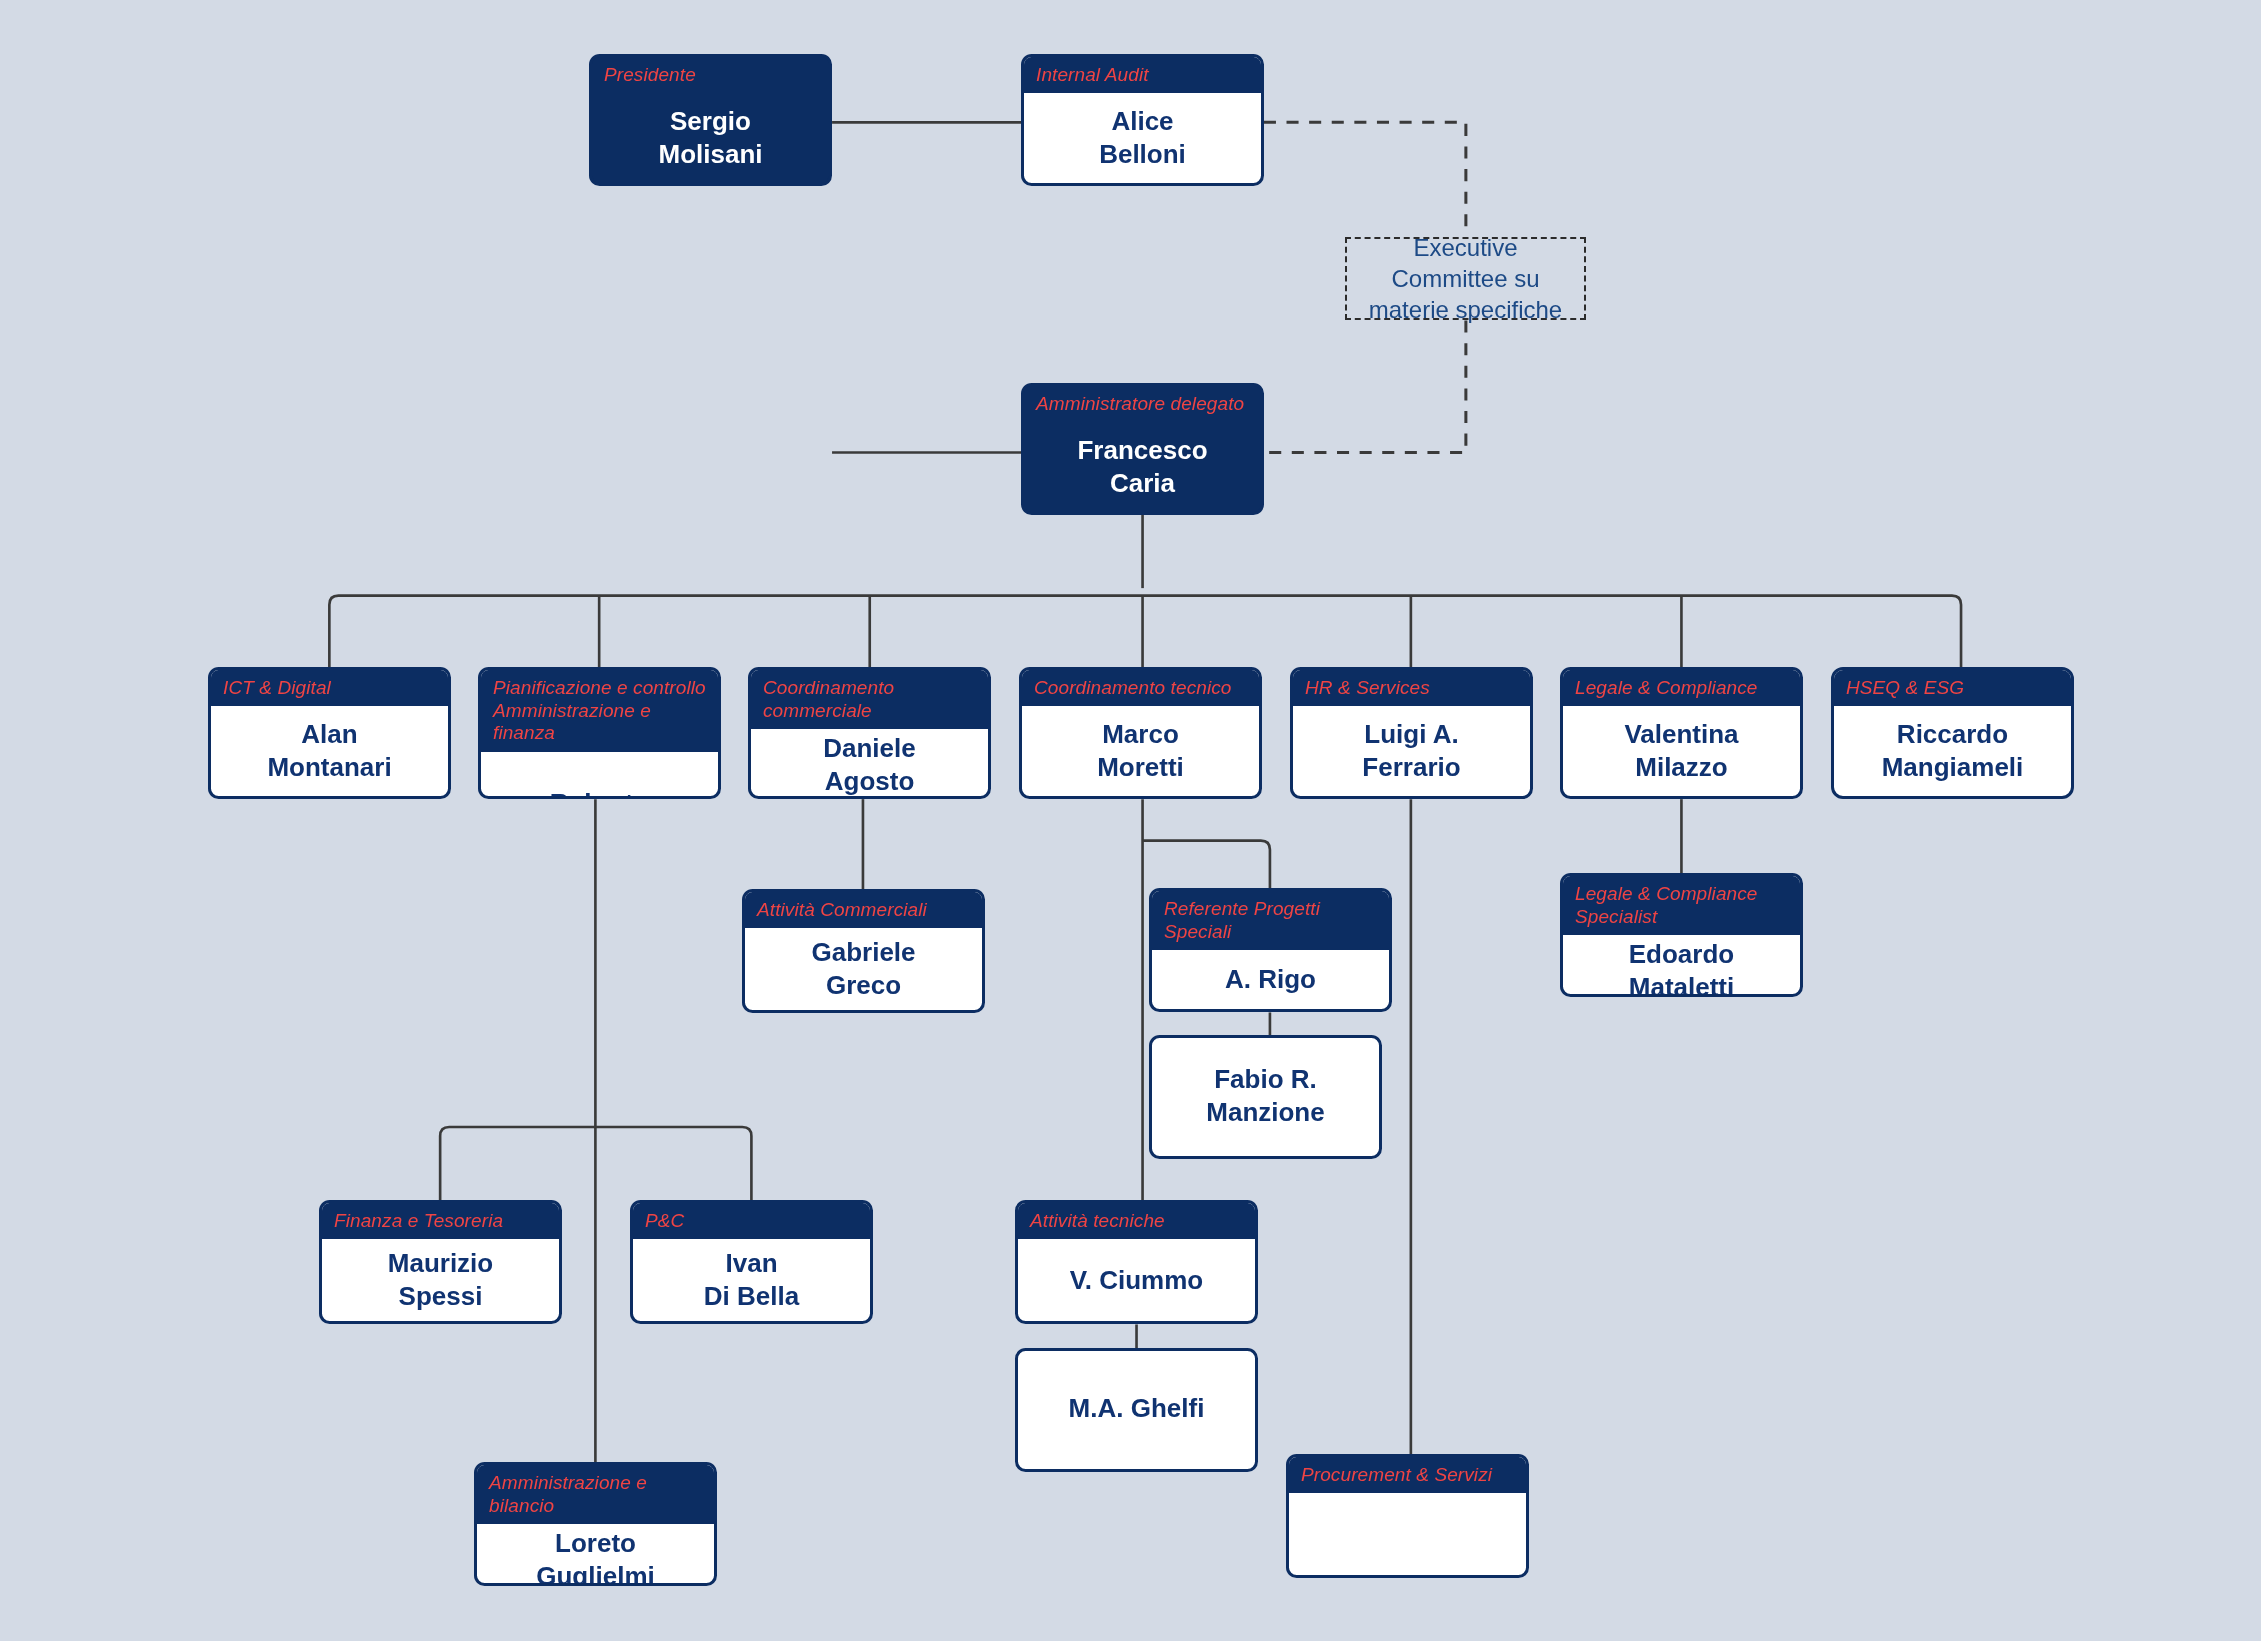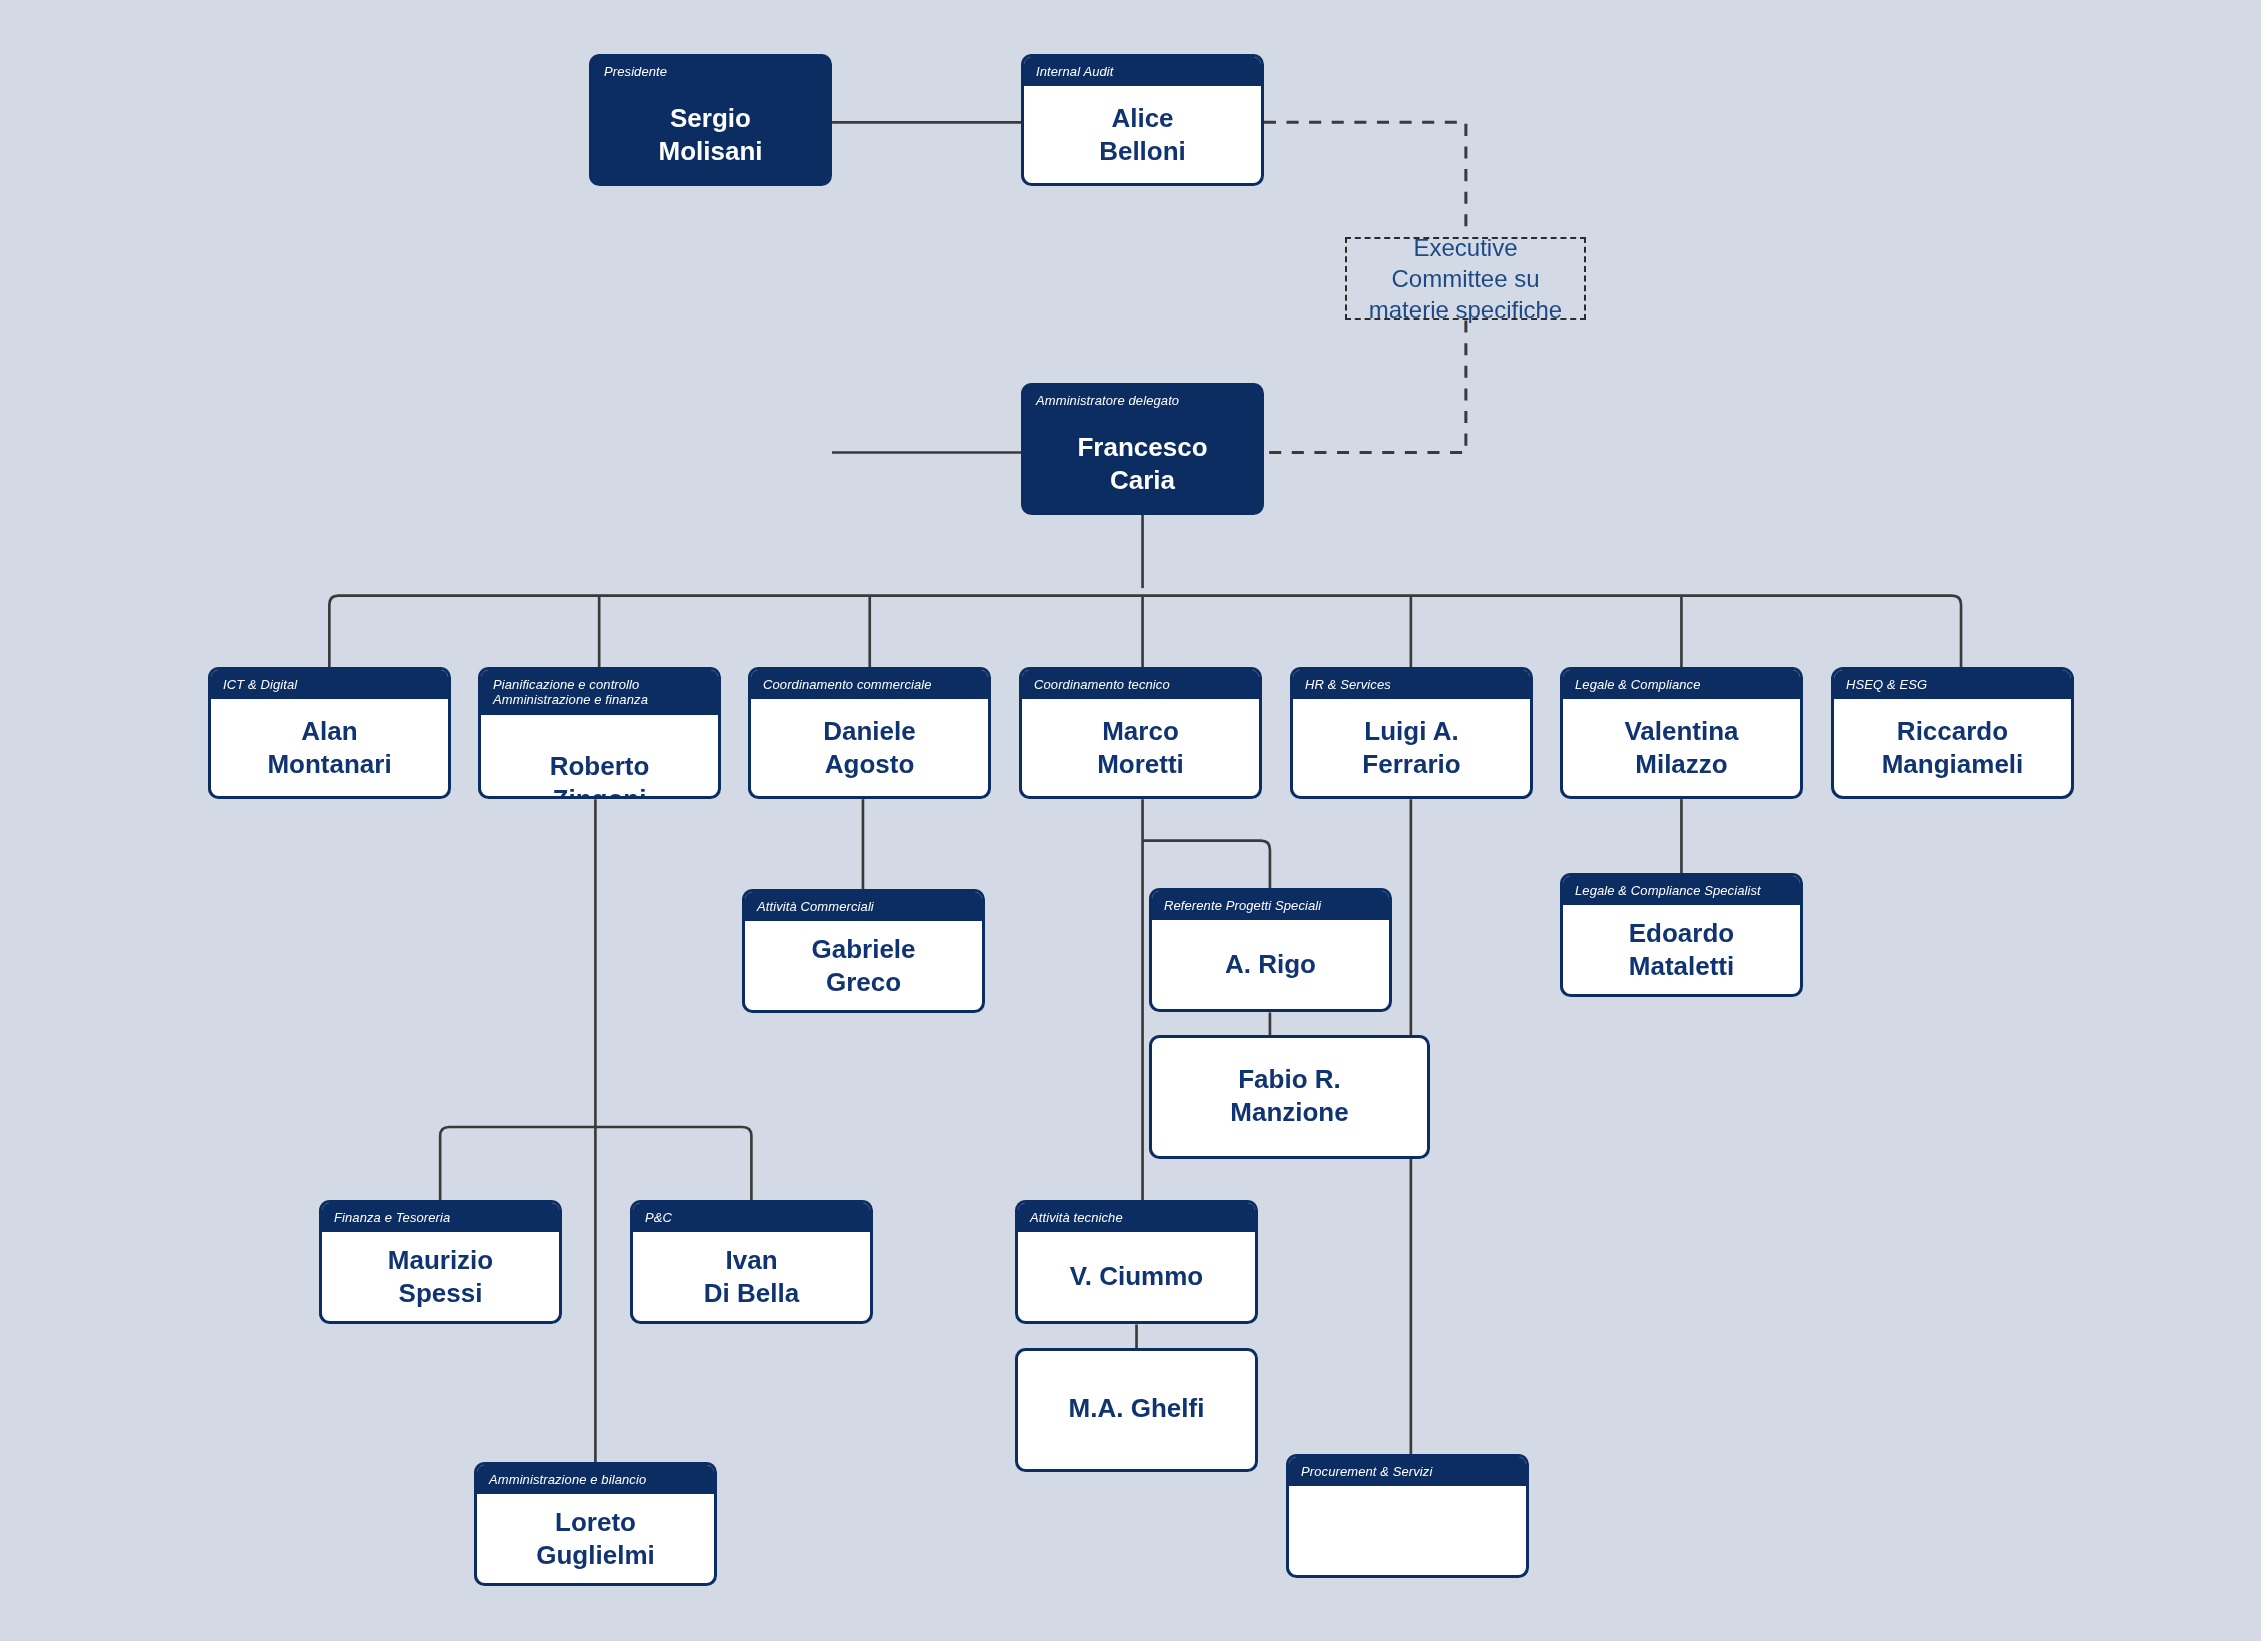--- a/index.html
+++ b/index.html
@@ -18,23 +18,23 @@
     box-sizing:border-box;
     border:3px solid #0c2d62;
     border-radius:10.6px;
     background:#ffffff;
     overflow:hidden;
     display:flex;
     flex-direction:column;
   }
   .node .hdr{
     background:#0c2d62;
-    color:#ffffff;
+    color:#ef4444;
     font-style:italic;
-    font-size:13px;
+    font-size:19px;
     line-height:1.2;
     padding:6.8px 12px 6.8px 12px;
     white-space:pre-line;
     letter-spacing:0.1px;
   }
   .node .body{
     flex:1;
     display:flex;
     align-items:center;
     justify-content:center;
@@ -152,21 +152,21 @@
     </div>
     <div class="node" style="left: 1149px; top: 888px; width: 243px; height: 124px;">
       <div class="hdr">Referente Progetti Speciali</div>
       <div class="body">A. Rigo</div>
     </div>
     <div class="node" style="left: 1560px; top: 873px; width: 243px; height: 124px;">
       <div class="hdr">Legale &amp; Compliance Specialist</div>
       <div class="body">Edoardo
 Mataletti</div>
     </div>
-    <div class="node noheader" style="left: 1149px; top: 1035px; width: 281px; height: 124px; align-items: center;">
+    <div class="node noheader" style="left: 1149px; top: 1035px; width: 233px; height: 124px; align-items: center;">
       <div class="body">Fabio R.
 Manzione</div>
     </div>
     <div class="node" style="left: 319px; top: 1200px; width: 243px; height: 124px;">
       <div class="hdr">Finanza e Tesoreria</div>
       <div class="body">Maurizio
 Spessi</div>
     </div>
     <div class="node" style="left: 630px; top: 1200px; width: 243px; height: 124px;">
       <div class="hdr">P&amp;C</div>

